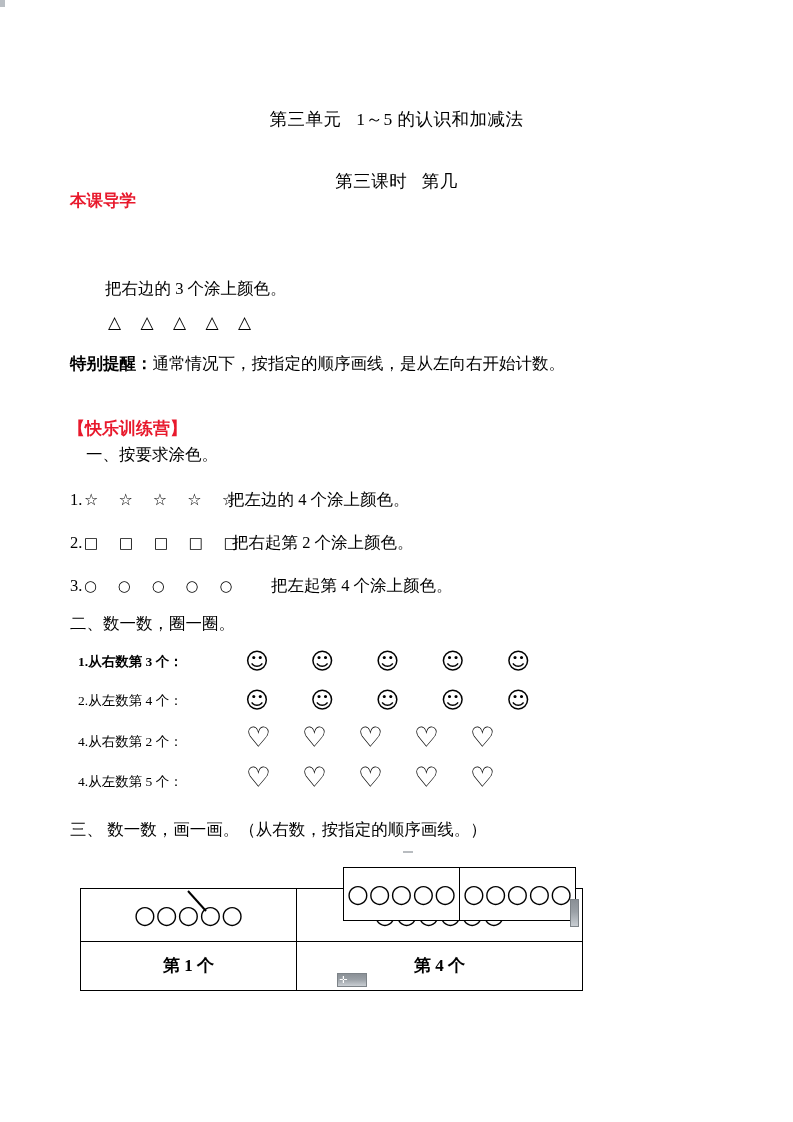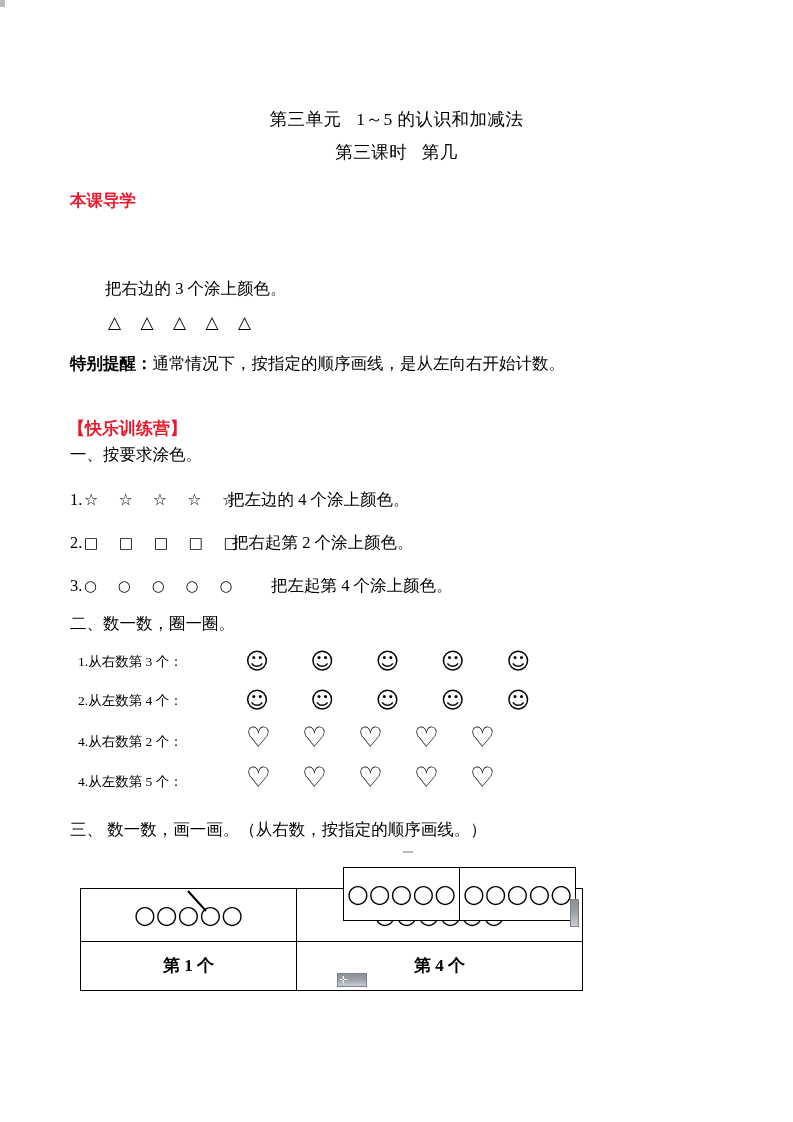--- a/index.html
+++ b/index.html
@@ -25,21 +25,21 @@
   
   .doc-title {
     position: absolute;
     left: 0; right: 0;
     text-align: center;
     font-size: 17.5px;
     letter-spacing: 0.5px;
     white-space: pre;
   }
   .title-1 { top: 107px; }
-  .title-2 { top: 140px; }
+  .title-2 { top: 169px; }
 
   
   .line {
     position: absolute;
     font-size: 16.5px;
     white-space: pre;
     line-height: 1;
   }
   .red {
     color: #E8192C;
@@ -196,37 +196,37 @@
 
 
   <div class="line" style="left:105px; top:281px;">把右边的 3 个涂上颜色。</div>
 
   <div class="shape-row tri-row" style="left:108px; top:314px;">△ △ △ △ △</div>
 
   <div class="line" style="left:70px; top:356px;"><span class="bold-lead">特别提醒：</span><span>通常情况下，按指定的顺序画线，是从左向右开始计数。</span></div>
 
   <div class="line red" style="left:68px; top:420px; font-size:17px;">【快乐训练营】</div>
 
-  <div class="line" style="left:70px; top:447px;text-align:center;">一、按要求涂色。</div>
+  <div class="line" style="left:86px; top:447px;text-align:center;">一、按要求涂色。</div>
 
   <div class="line" style="left:70px; top:492px;">1.</div>
   <div class="shape-row star-row" style="left:84px; top:492px;">☆ ☆ ☆ ☆ ☆</div>
   <div class="line" style="left:228px; top:492px;">把左边的 4 个涂上颜色。</div>
 
   <div class="line" style="left:70px; top:535px;">2.</div>
   <div class="shape-row sq-row" style="left:84px; top:536px;">□ □ □ □ □</div>
   <div class="line" style="left:232px; top:535px;">把右起第 2 个涂上颜色。</div>
 
   <div class="line" style="left:70px; top:578px;">3.</div>
   <div class="shape-row cir-row" style="left:84px; top:579px;">○ ○ ○ ○ ○</div>
   <div class="line" style="left:232px; top:578px;padding-left:39px;">把左起第 4 个涂上颜色。</div>
 
   <div class="line" style="left:70px; top:616px;">二、数一数，圈一圈。</div>
 
-  <div class="q2-label" style="left:78px; top:655px;">1.从右数第 3 个：</div>
+  <div class="q2-label" style="left:78px; top:655px;font-weight:bold;">1.从右数第 3 个：</div>
   <div class="icon-row smiley-row" style="left:245px; top:650px;">☺ ☺ ☺ ☺ ☺</div>
 
   <div class="q2-label" style="left:78px; top:694px;">2.从左数第 4 个：</div>
   <div class="icon-row smiley-row" style="left:245px; top:689px;">☺ ☺ ☺ ☺ ☺</div>
 
   <div class="q2-label" style="left:78px; top:735px;">4.从右数第 2 个：</div>
   <div class="icon-row heart-row" style="left:246px; top:724px;">♡ ♡ ♡ ♡ ♡</div>
 
   <div class="q2-label" style="left:78px; top:775px;">4.从左数第 5 个：</div>
   <div class="icon-row heart-row" style="left:246px; top:764px;">♡ ♡ ♡ ♡ ♡</div>

